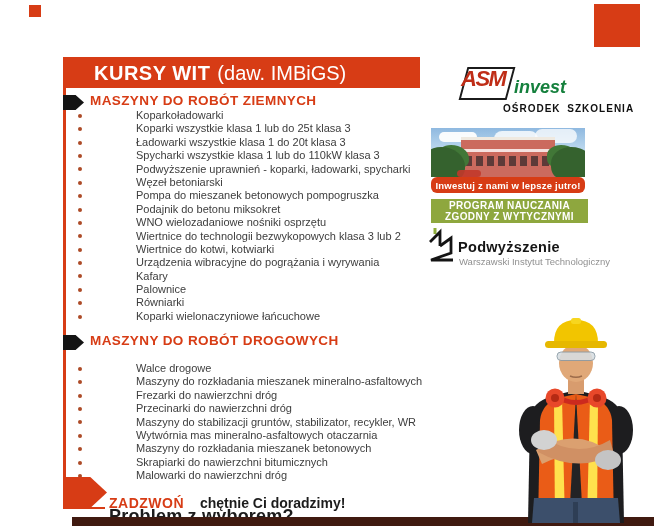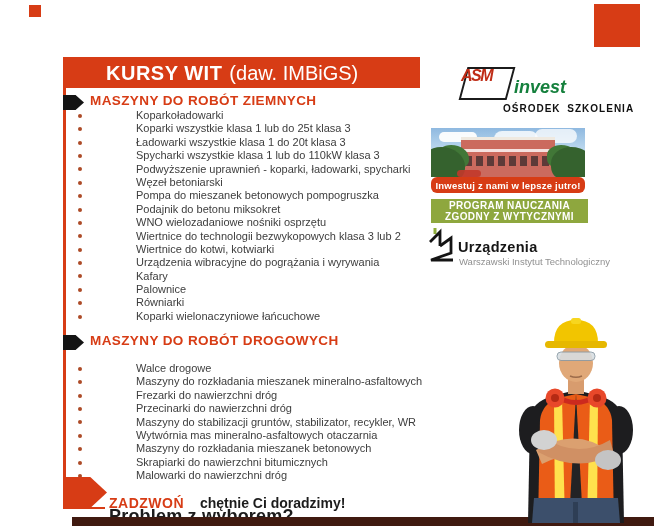--- a/index.html
+++ b/index.html
@@ -12,21 +12,21 @@
     font-family:"Liberation Sans", sans-serif; color:var(--text);
   }
   
   .sq{position:absolute; background:var(--accent);}
   .sq.tl{left:29px; top:5px; width:12px; height:12px;}
   .sq.tr{left:594px; top:4px; width:46px; height:43px;}
   
   .header-bar{
     position:absolute; left:63px; top:57px; width:357px; height:31px;
     background:var(--accent); color:#fff; display:flex; align-items:center;
-    padding-left:43px; font-size:20px; line-height:1;
+    padding-left:31px; font-size:20px; line-height:1;
   }
   .header-bar .b{font-weight:800; letter-spacing:.5px;}
   .header-bar .r{font-weight:400; margin-left:7px;}
   
   .vline{position:absolute; left:63px; top:88px; width:2.5px; height:421px; background:var(--accent);}
   .vfoot{position:absolute; left:63px; top:506.5px; width:42px; height:2.5px; background:var(--accent);}
   
   .flag{
     position:absolute; left:63px; width:21px; height:15px; background:#141414;
     clip-path:polygon(0 0,60% 0,100% 50%,60% 100%,0 100%);
@@ -54,21 +54,21 @@
   .cta-q{position:absolute; left:109px; top:474px; font-size:18px; font-weight:800; color:#1c1c1c; letter-spacing:.2px; white-space:nowrap;margin-top:32px;}
   .cta-line{position:absolute; left:109px; top:495px; font-size:14px; font-weight:800; white-space:nowrap;}
   .cta-line .act{color:var(--accent); letter-spacing:.5px;}
   .cta-line .rest{color:#1c1c1c; margin-left:12px;}
   
   .asm-frame{
     position:absolute; left:463px; top:67px; width:48px; height:33px;
     border:2.5px solid #1b1b1b; transform:skewX(-15deg);
   }
   .asm-mark{
-    position:absolute; left:461px; top:68px; font-style:italic; font-weight:900; font-size:16px;
+    position:absolute; left:461px; top:68px; font-style:italic; font-weight:900; font-size:22px;
     color:#bf2d17; letter-spacing:-1.5px; line-height:1;
   }
   .asm-suffix{position:absolute; left:514px; top:78px; font-style:italic; font-weight:600; font-size:18px; color:#15803d; line-height:1;}
   .asm-sub{position:absolute; left:455px; top:103px; font-size:10px; font-weight:700; color:#101010; letter-spacing:1px; word-spacing:3px; white-space:nowrap;margin-left:48px;}
   
   .photo{
     position:absolute; left:431px; top:128px; width:154px; height:49px; overflow:hidden;
     background:linear-gradient(180deg,#8fb9e0 0%,#c7e0f2 55%,#e9f3fa 100%);
   }
   .cloud{position:absolute; left:8px; top:4px; width:38px; height:10px; background:#fff; border-radius:8px;
@@ -253,21 +253,21 @@
   <div class="program">
     <span>PROGRAM NAUCZANIA</span>
     <span>ZGODNY Z WYTYCZNYMI</span>
   </div>
 
   <svg class="luk-glyph" width="28" height="36" viewBox="0 0 28 36">
     <path d="M8 1 L8 7" stroke="#8fae3c" stroke-width="3" fill="none"></path>
     <path d="M3 15 L13 5 L13 19" stroke="#141414" stroke-width="2.8" fill="none"></path>
     <path d="M13 19 L24 11 L24 26 L4 33 L26 33" stroke="#141414" stroke-width="2.8" fill="none"></path>
   </svg>
-  <div class="luk-name">Urządzenia</div>
+  <div class="luk-name">Podwyższenie</div>
   <div class="luk-sub">Warszawski Instytut Technologiczny</div>
 
   <div class="footer-bar"></div>
 
   <svg class="worker" width="162" height="215" viewBox="0 0 162 215">
 
     <path d="M36 215 L38 110 Q40 94 60 88 L84 82 L108 88 Q128 94 130 110 L132 215 Z" fill="#1d1d1f"></path>
 
     <ellipse cx="41" cy="122" rx="14" ry="24" fill="#1d1d1f"></ellipse>
     <ellipse cx="127" cy="122" rx="14" ry="24" fill="#1d1d1f"></ellipse>

